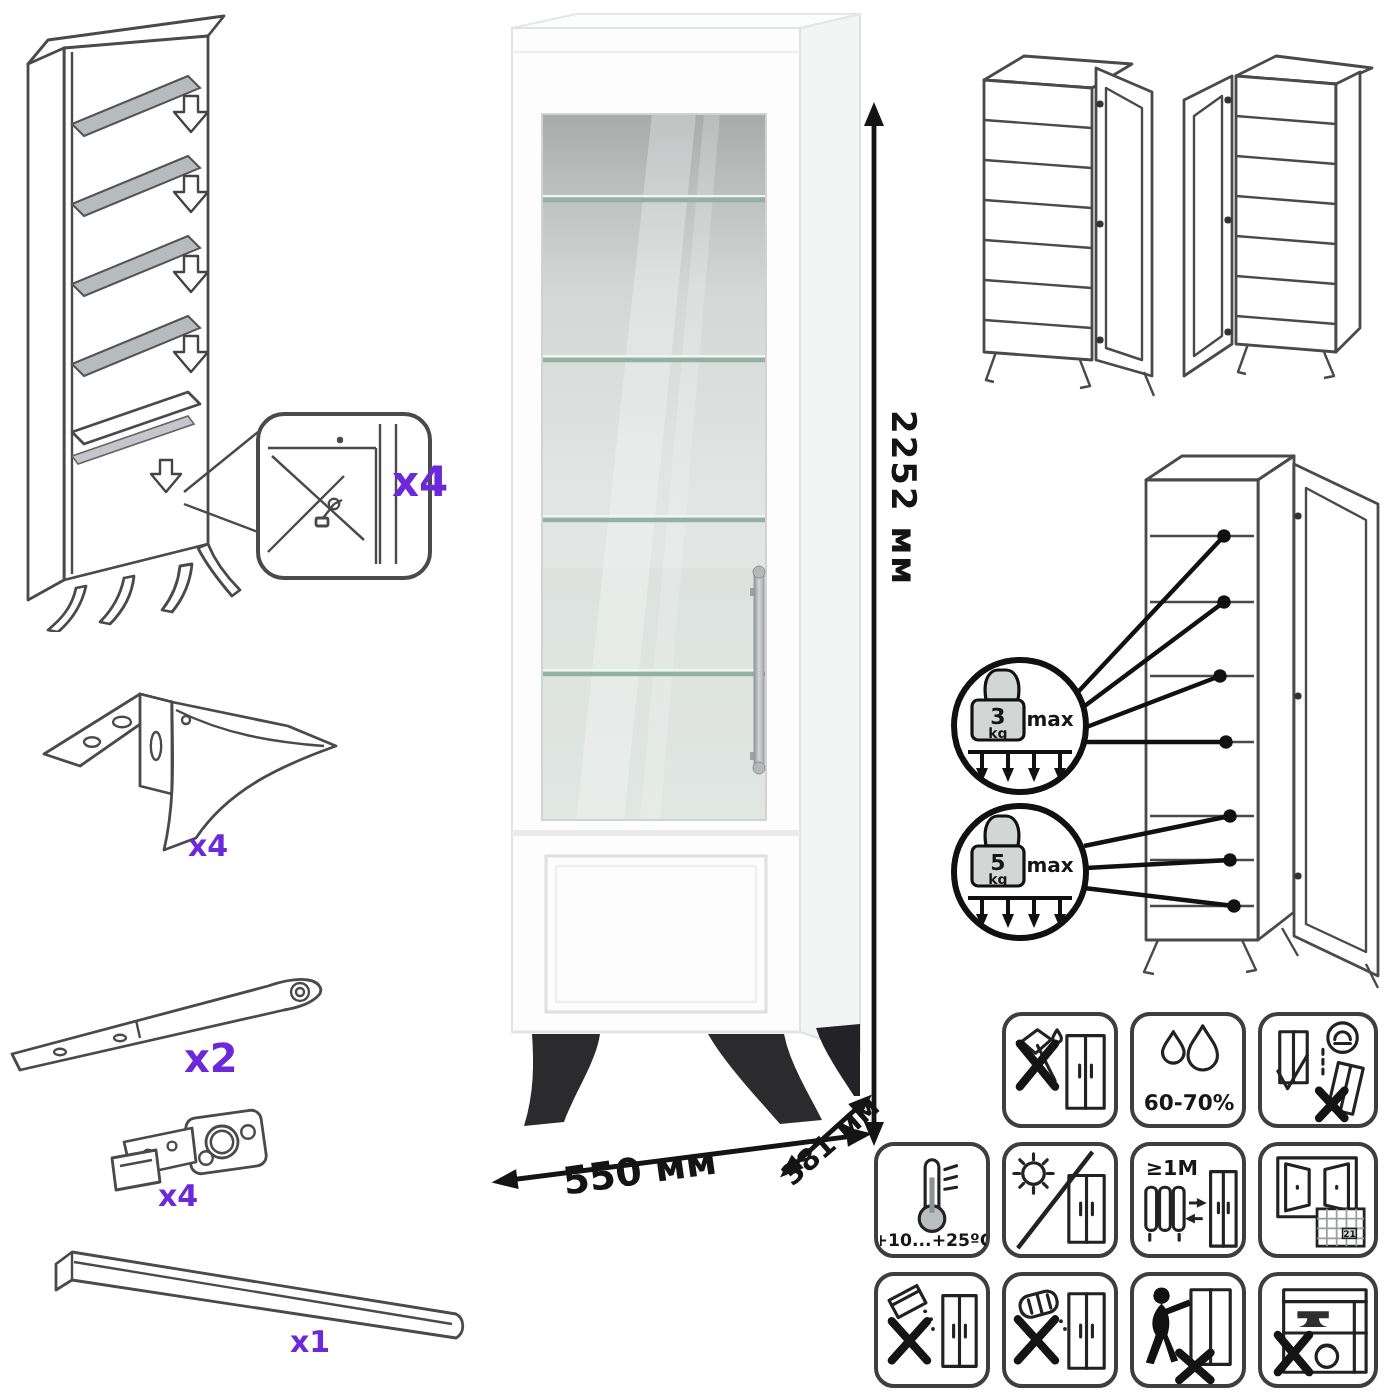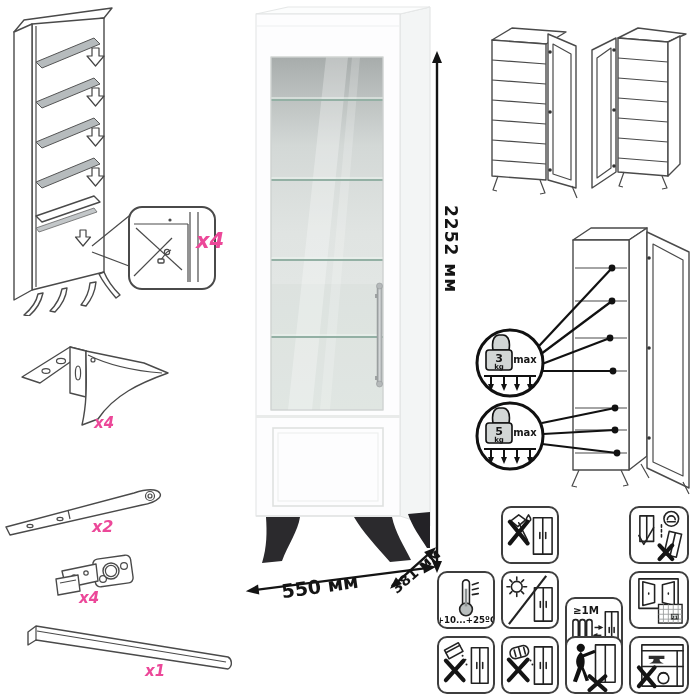--- a/index.html
+++ b/index.html
@@ -1,19 +1,19 @@
 <!DOCTYPE html>
 <html><head>
 <meta charset="utf-8">
 <style>
   html,body{margin:0;padding:0;background:#fff;}
   .canvas{position:relative;width:694px;height:700px;background:#fff;overflow:hidden;
           font-family:"DejaVu Sans",sans-serif;}
   .abs{position:absolute;}
-  .lbl{position:absolute;font-weight:700;color:#ec4899;font-size:15px;line-height:1;font-style:italic;}
+  .lbl{position:absolute;font-weight:700;color:#6d28d9;font-size:15px;line-height:1;}
   .callout{position:absolute;border:2.2px solid #4a4a4a;border-radius:14px;background:#fff;box-sizing:border-box;}
   .care-box{position:absolute;width:58px;height:58px;border:2.4px solid #3e3e3e;border-radius:10px;
             background:#fff;box-sizing:border-box;display:flex;align-items:center;justify-content:center;}
   .dim-v{position:absolute;writing-mode:vertical-rl;font-weight:700;font-size:17px;color:#141414;letter-spacing:1px;white-space:nowrap;}
   .dim{position:absolute;font-weight:700;color:#141414;text-align:center;line-height:1;}
   svg text{font-family:"DejaVu Sans",sans-serif;}
   .ln{stroke:#4a4a4a;fill:#fff;stroke-width:1.4;stroke-linejoin:round;}
   .ln2{stroke:#4a4a4a;fill:none;stroke-width:1.2;stroke-linejoin:round;}
   .pic{stroke:#222;fill:none;stroke-width:1.6;stroke-linejoin:round;stroke-linecap:round;}
   .picf{stroke:#222;fill:#fff;stroke-width:1.6;stroke-linejoin:round;}
@@ -93,21 +93,21 @@
   <div class="lbl" style="left:94px;top:416px">x4</div>
 
   <svg class="abs" style="left:2px;top:477px" width="172" height="62" viewBox="0 0 172 62">
     <path class="ln" d="M4,50 L132,16 C138,14 146,12 152,13 C158,14 160,18 157,21 C153,25 146,27 140,28 L8,58 Z"></path>
     <circle class="ln2" cx="148" cy="19" r="4.5"></circle>
     <circle class="ln2" cx="148" cy="19" r="2"></circle>
     <ellipse class="ln2" cx="28" cy="49" rx="3" ry="1.6"></ellipse>
     <ellipse class="ln2" cx="58" cy="42" rx="3" ry="1.6"></ellipse>
     <line class="ln2" x1="66" y1="33" x2="68" y2="42"></line>
   </svg>
-  <div class="lbl" style="left:92px;top:519px;font-size:16px">x2</div>
+  <div class="lbl" style="left:92px;top:519px;font-size:20px">x2</div>
 
   <svg class="abs" style="left:44px;top:549px" width="92" height="50" viewBox="0 0 92 50">
     <rect class="ln" x="50" y="8" width="38" height="28" rx="5" transform="rotate(-8 69 22)"></rect>
     <circle class="ln2" cx="59" cy="30" r="3.4"></circle>
     <circle class="ln2" cx="80" cy="17" r="3.4"></circle>
     <circle class="ln" cx="67" cy="22" r="8"></circle>
     <circle class="ln2" cx="67" cy="22" r="5.6"></circle>
     <polygon class="ln" points="18,22 52,15 54,32 22,39"></polygon>
     <circle class="ln2" cx="30" cy="28" r="2.2"></circle>
     <circle class="ln2" cx="42" cy="24" r="2.2"></circle>
@@ -344,20 +344,27 @@
         <line class="pic" x1="39.5" y1="9" x2="39.5" y2="46"></line>
       <line class="pic" x1="36.5" y1="24" x2="36.5" y2="30"></line>
         <line class="pic" x1="42.5" y1="24" x2="42.5" y2="30"></line>
       <path class="picf" d="M7,12 L15,6 L22,11 L14,18 Z"></path>
       <line class="pic" x1="15" y1="14" x2="24" y2="32"></line>
       <path class="pic" d="M25,6 c1.3,2.2 2.2,3.1 2.2,4.4 a2.2,2.2 0 1 1 -4.4,0 c0,-1.3 0.9,-2.2 2.2,-4.4 z"></path>
       <path class="xx" d="M6,13 L24,35 M24,13 L6,35"></path>
     </svg>
   </div>
 
+  <div class="care-box" style="left:565px;top:506px">
+    <svg width="53" height="53" viewBox="0 0 54 54">
+      <path class="pic" d="M19,7 C21.5,11.5 24.5,14 24.5,17.5 a5.5,5.5 0 1 1 -11,0 C13.5,14 16.5,11.5 19,7 Z"></path>
+      <path class="pic" d="M34,4 C37.5,10.5 41.5,14 41.5,19 a7.5,7.5 0 1 1 -15,0 C26.5,14 30.5,10.5 34,4 Z"></path>
+      <text x="27" y="47" font-size="11" text-anchor="middle" class="pt">60-70%</text>
+    </svg>
+  </div>
 
   <div class="care-box" style="left:629px;top:506px;width:60px">
     <svg width="53" height="53" viewBox="0 0 54 54">
       <rect class="pic" x="7" y="7" width="14" height="26"></rect>
         <line class="pic" x1="14" y1="7" x2="14" y2="33"></line>
       <path class="pic" stroke-width="3" d="M6,27 L11,36 L21,19"></path>
       <circle class="pic" cx="39" cy="10" r="7.5"></circle>
         <path class="pic" d="M35,11 a4,4 0 0 1 8,0 M35,13 h8"></path>
       <line class="pic" x1="29" y1="16" x2="29" y2="30" stroke-dasharray="2.5,2.5"></line>
       <g transform="rotate(13 41 36)">
@@ -396,21 +403,21 @@
           <line x1="8" y1="18" x2="6" y2="20"></line>
       </g>
       <rect class="pic" x="31" y="14" width="18" height="34"></rect>
         <line class="pic" x1="40" y1="14" x2="40" y2="48"></line>
       <line class="pic" x1="37" y1="28" x2="37" y2="34"></line>
         <line class="pic" x1="43" y1="28" x2="43" y2="34"></line>
       <line x1="43" y1="2" x2="5" y2="51" stroke="#222" stroke-width="2.2"></line>
     </svg>
   </div>
 
-  <div class="care-box" style="left:565px;top:597px">
+  <div class="care-box" style="left:565px;top:571px">
     <svg width="53" height="53" viewBox="0 0 54 54">
       <text x="5" y="14" font-size="10.5" class="pt">≥1M</text>
       <g class="pic">
         <rect x="5" y="20" width="5.5" height="22" rx="2.5"></rect>
           <rect x="12" y="20" width="5.5" height="22" rx="2.5"></rect>
         <rect x="19" y="20" width="5.5" height="22" rx="2.5"></rect>
         <line x1="7" y1="44" x2="7" y2="47"></line>
           <line x1="22" y1="44" x2="22" y2="47"></line>
       </g>
       <g stroke="#222" stroke-width="1.5">

